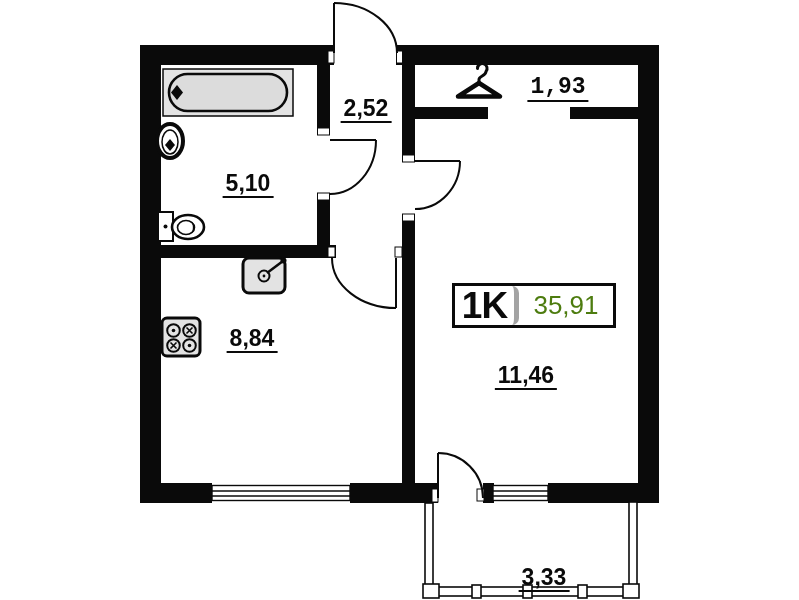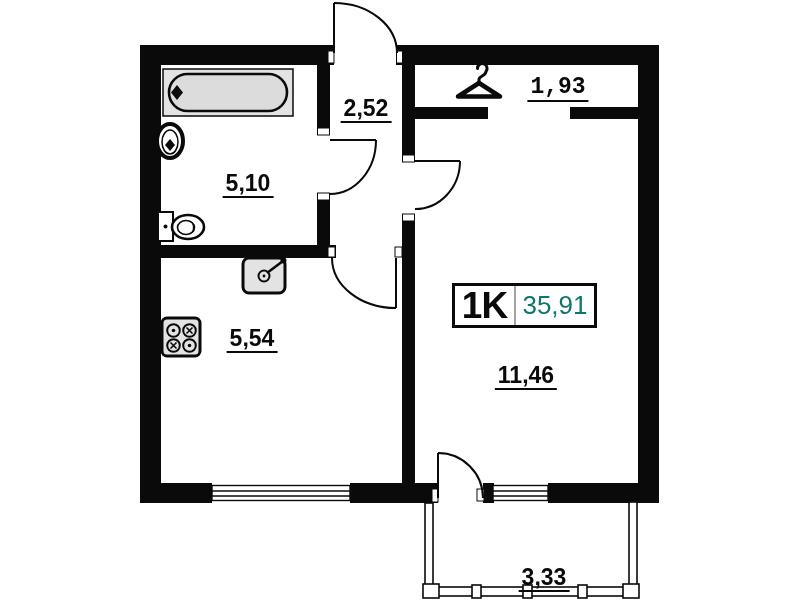--- a/index.html
+++ b/index.html
@@ -5,24 +5,24 @@
   html,body{margin:0;padding:0;background:#fff;}
   .stage{position:relative;width:799px;height:600px;background:#ffffff;overflow:hidden;
          font-family:"Liberation Sans", sans-serif;}
   .stage svg{position:absolute;left:0;top:0;}
   .area-label{position:absolute;transform:translateX(-50%);font-size:23px;font-weight:bold;
               color:#0a0a0a;border-bottom:2px solid #0a0a0a;padding:0 3px 1px 3px;line-height:1.05;
               white-space:nowrap;}
   .unit-box{position:absolute;left:452px;top:283px;display:flex;height:45px;box-sizing:border-box;
             border:3px solid #0a0a0a;background:#fff;align-items:stretch;}
   .unit-type{width:59px;display:flex;align-items:center;justify-content:center;
-             font-size:37px;font-weight:bold;color:#0a0a0a;border-right:2px solid #a3a3a3;
-             letter-spacing:-1px;}
-  .unit-area{width:78px;display:flex;align-items:center;justify-content:center;
-             font-size:26px;font-weight:500;color:#0f766e;}
+             font-size:37px;font-weight:bold;color:#0a0a0a;border-right:5px solid #a3a3a3;
+             letter-spacing:-1px;border-radius:7px;}
+  .unit-area{width:94px;display:flex;align-items:center;justify-content:center;
+             font-size:26px;font-weight:500;color:#4d7c0f;}
 </style>
 </head>
 <body>
 
 <div class="stage">
 
 <svg width="799" height="600" viewBox="0 0 799 600">
 
   <g fill="#0a0a0a" stroke="none">
     <rect x="140" y="45" width="21" height="458"></rect>
@@ -143,21 +143,21 @@
 
   <g fill="none" stroke="#0a0a0a" stroke-linecap="round" stroke-linejoin="round">
     <path d="M458,96.5 L479,83 L500,96.5 Z" stroke-width="4.5"></path>
     <path d="M479,83 L479,79.5 C479,76 486,76 486,71.5 A4.8,4.8 0 1 0 477.5,68.5" stroke-width="3"></path>
   </g>
 </svg>
 
   <div class="area-label" style="left:248px;top:171px;text-align:center;">5,10</div>
   <div class="area-label" style="left:366px;top:96px;">2,52</div>
   <div class="area-label" style="left:558px;top:75px;font-family:Liberation Mono, monospace;">1,93</div>
-  <div class="area-label" style="left:252px;top:326px;">5,54</div>
+  <div class="area-label" style="left:252px;top:326px;">8,84</div>
   <div class="area-label" style="left:526px;top:363px;">11,46</div>
   <div class="area-label" style="left:544px;top:521px;margin-top:44px;">3,33</div>
 
   <div class="unit-box">
     <div class="unit-type">1K</div>
     <div class="unit-area">35,91</div>
   </div>
 
 </div>
 

